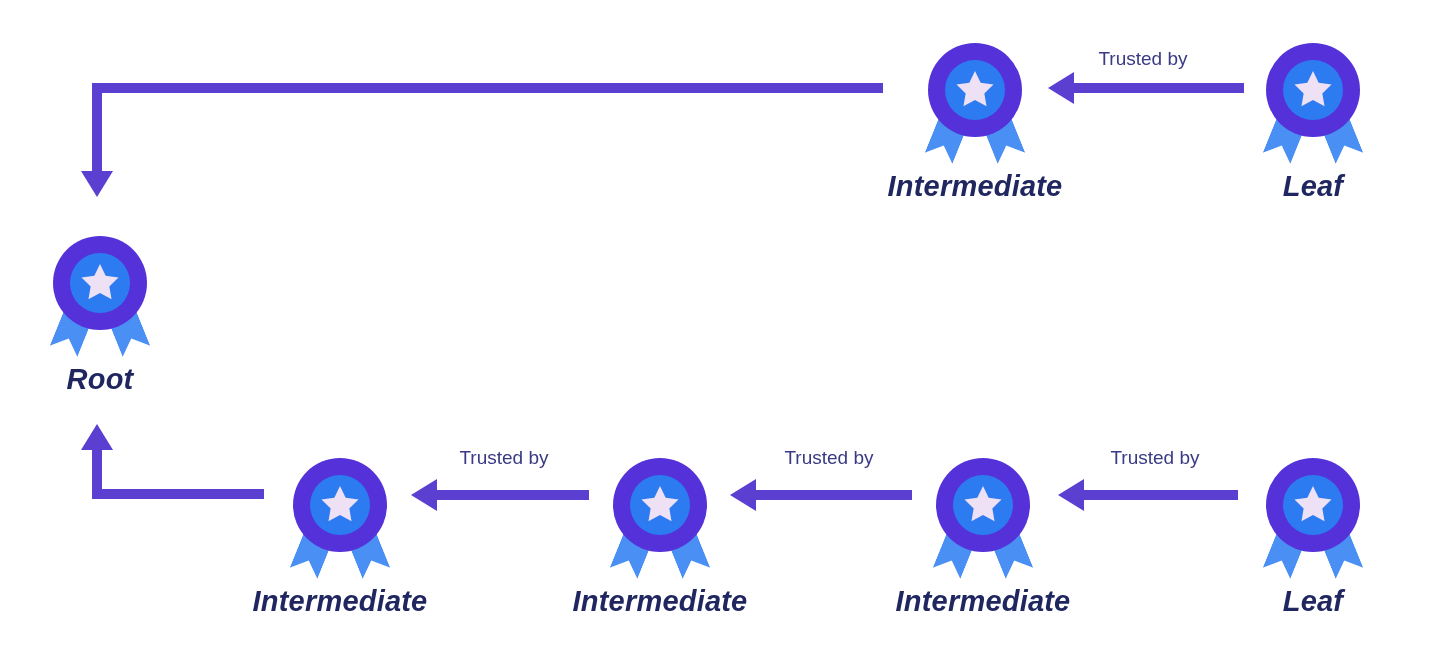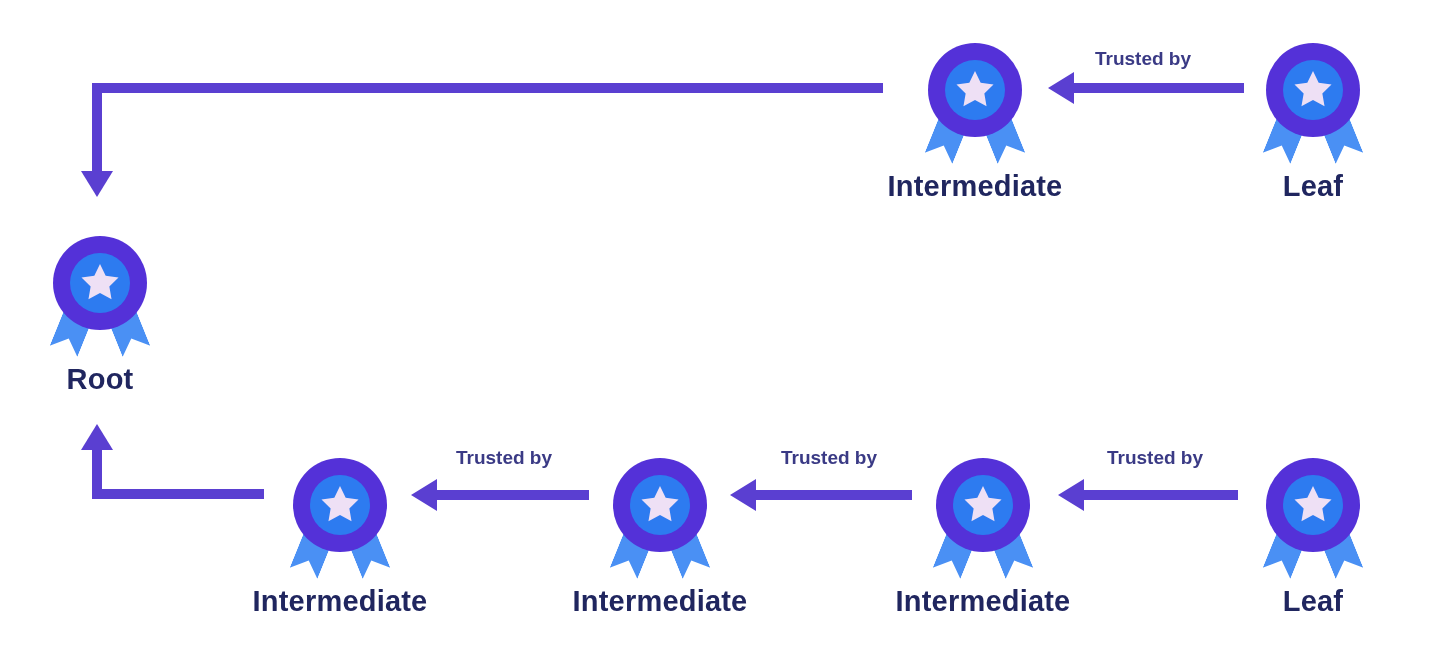--- a/index.html
+++ b/index.html
@@ -39,31 +39,32 @@
     background:var(--medal-inner);
     display:flex;align-items:center;justify-content:center;
   }
   .star{width:44px;height:44px;fill:var(--star);}
   .badge-label{
     margin-top:6px;
     font-size:29px;font-weight:700;
     color:var(--node-label);
     letter-spacing:.2px;
     white-space:nowrap;
+    font-style:italic;
   }
   
   .seg{position:absolute;background:var(--arrow);}
   .head{position:absolute;width:0;height:0;}
   .head-left{border-top:16px solid transparent;border-bottom:16px solid transparent;border-right:26px solid var(--arrow);}
   .head-down{border-left:16px solid transparent;border-right:16px solid transparent;border-top:26px solid var(--arrow);}
   .head-up{border-left:16px solid transparent;border-right:16px solid transparent;border-bottom:26px solid var(--arrow);}
   .arrow-label{
     position:absolute;
     transform:translate(-50%,-50%);
-    font-size:19px;font-weight:700;
+    font-size:19px;font-weight:400;
     color:var(--arrow-label);
     white-space:nowrap;
   }
 </style>
 </head>
 <body>
 
 <div id="canvas">
     <div class="badge" style="left: 855px; top: 40px;">
       <div class="medal">

